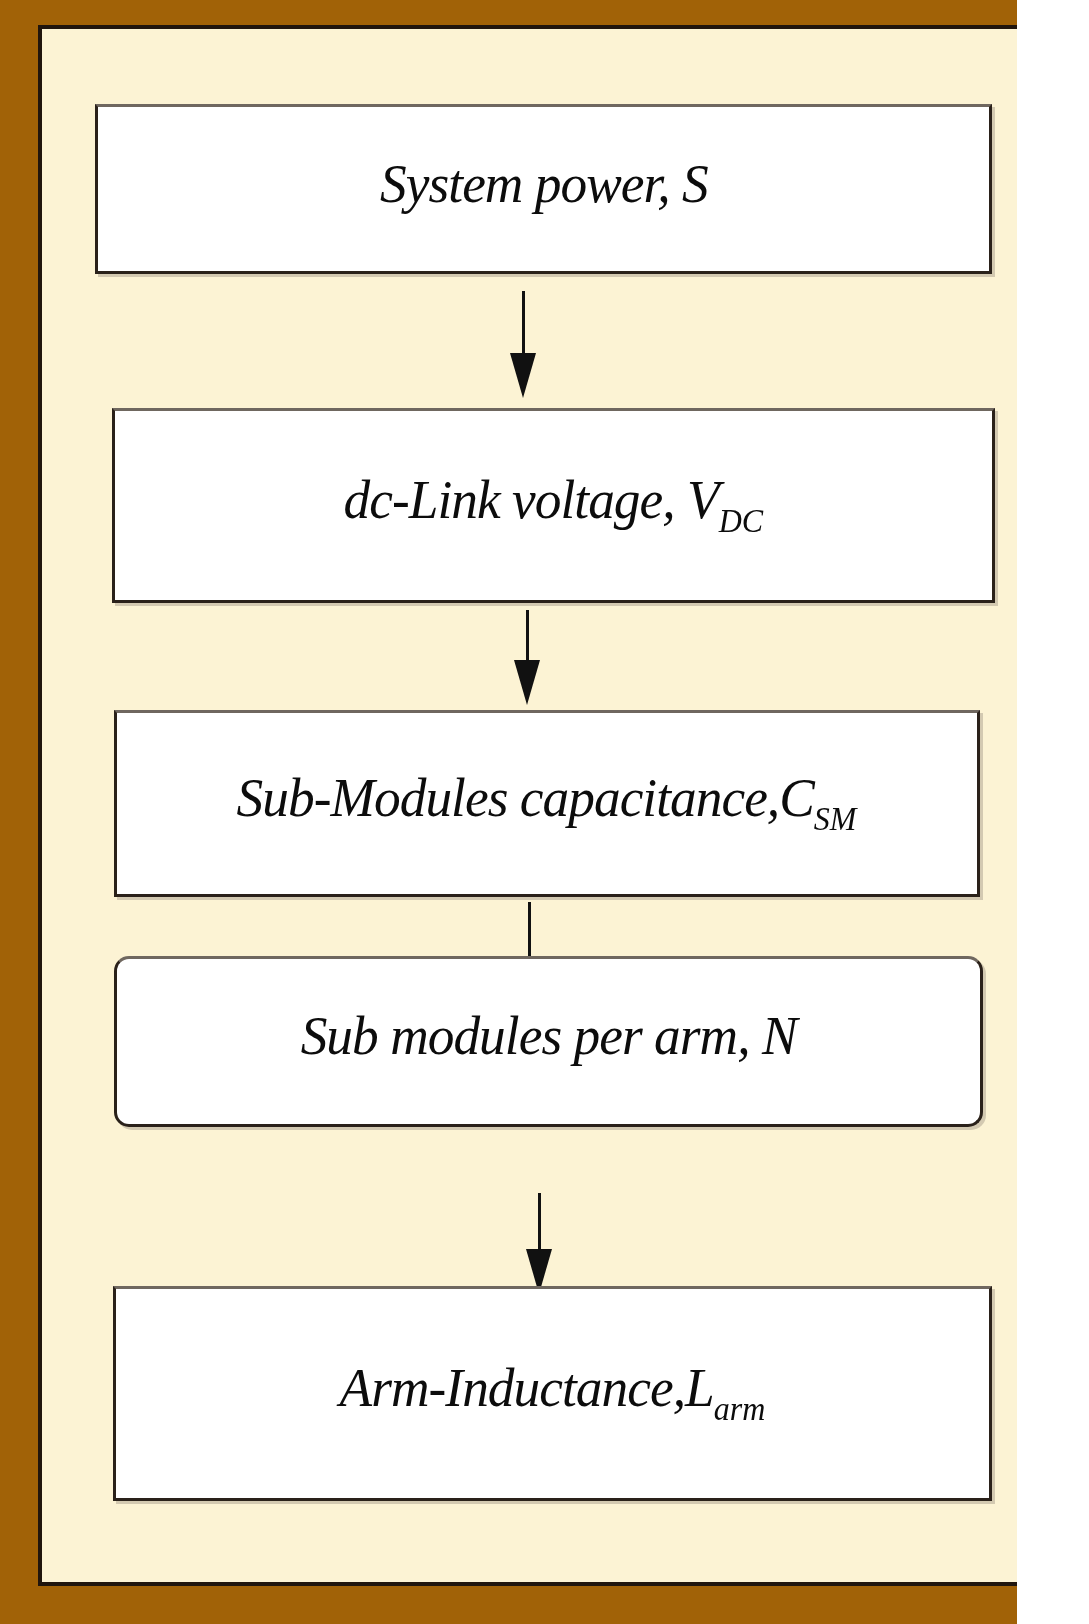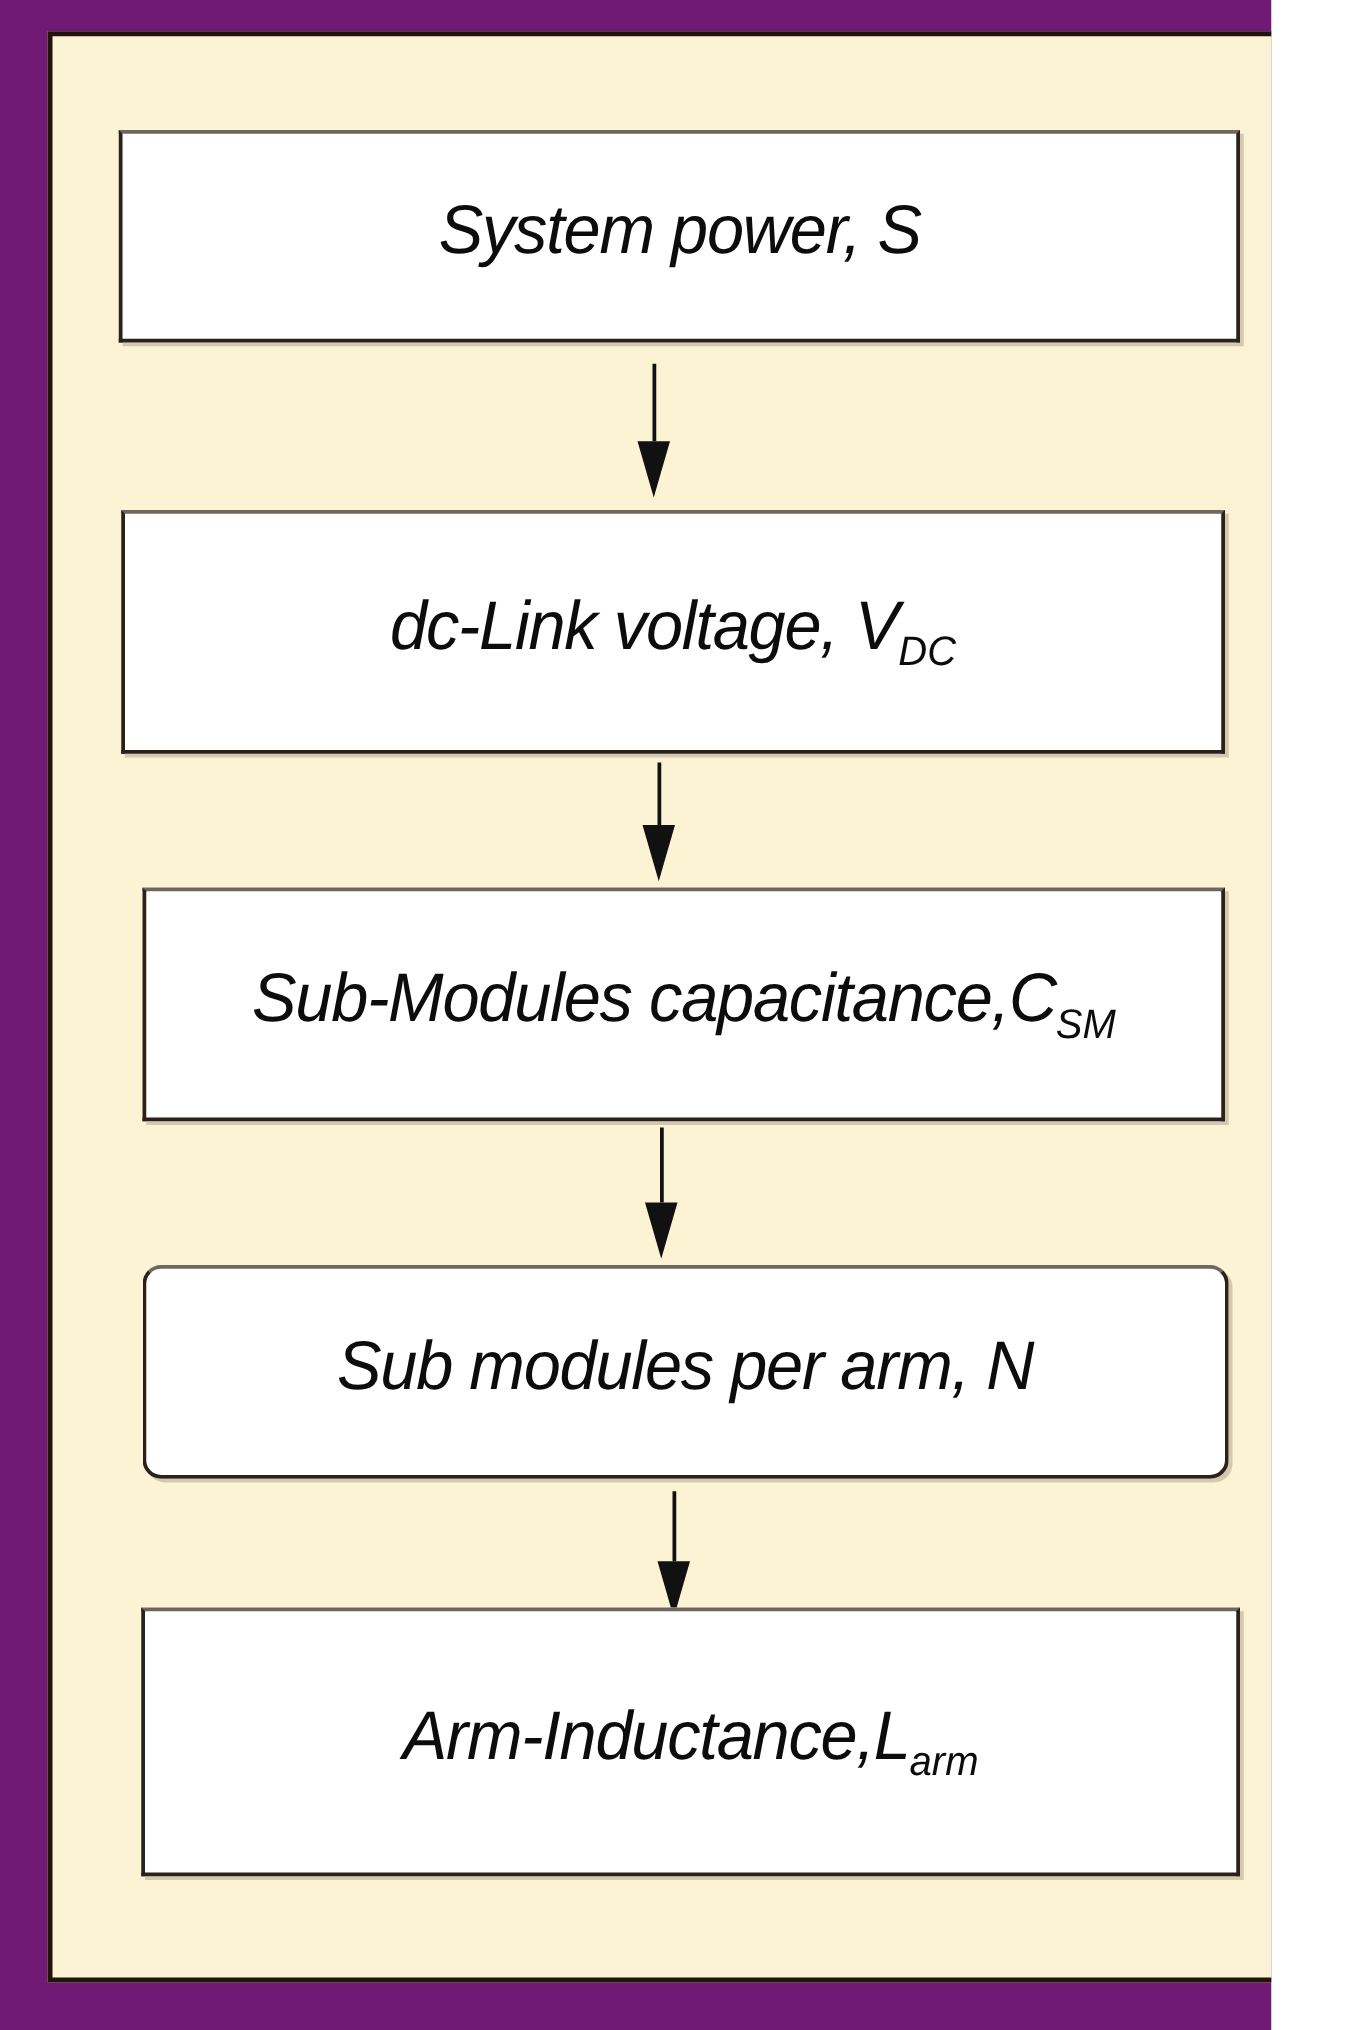--- a/index.html
+++ b/index.html
@@ -4,23 +4,23 @@
 <style>
   html, body {
     margin: 0;
     padding: 0;
     background: #ffffff;
   }
   .canvas {
     position: relative;
     width: 1017px;
     height: 1624px;
-    background: #701a75;
+    background: #a16207;
     overflow: hidden;
-    font-family: Liberation Sans, sans-serif;
+    font-family: Liberation Serif, serif;
   }
   .frame {
     position: absolute;
     left: 38px;
     top: 25px;
     width: 1021px;
     height: 1561px;
     box-sizing: border-box;
     background: #FCF3D4;
     border: 4px solid #20150d;
@@ -46,23 +46,23 @@
     transform: scaleX(0.97);
   }
   .node-label sub {
     font-size: 0.60em;
     line-height: 0;
     position: relative;
     bottom: -0.05em;
     letter-spacing: 0;
   }
   .n1 { left: 95px;  top: 104px;  width: 897px; height: 170px; }
-  .n2 { left: 97px;  top: 408px;  width: 883px; height: 195px; }
+  .n2 { left: 112px;  top: 408px;  width: 883px; height: 195px; }
   .n3 { left: 114px; top: 710px;  width: 866px; height: 187px; text-align: center; }
-  .n4 { left: 114px; top: 1012px; width: 869px; height: 171px; border-radius: 15px; }
+  .n4 { left: 114px; top: 956px; width: 869px; height: 171px; border-radius: 15px; }
   .n5 { left: 113px; top: 1286px; width: 879px; height: 215px; }
   .arrow {
     position: absolute;
     width: 28px;
     display: flex;
     flex-direction: column;
     align-items: center;
   }
   .arrow .shaft {
     width: 3px;

